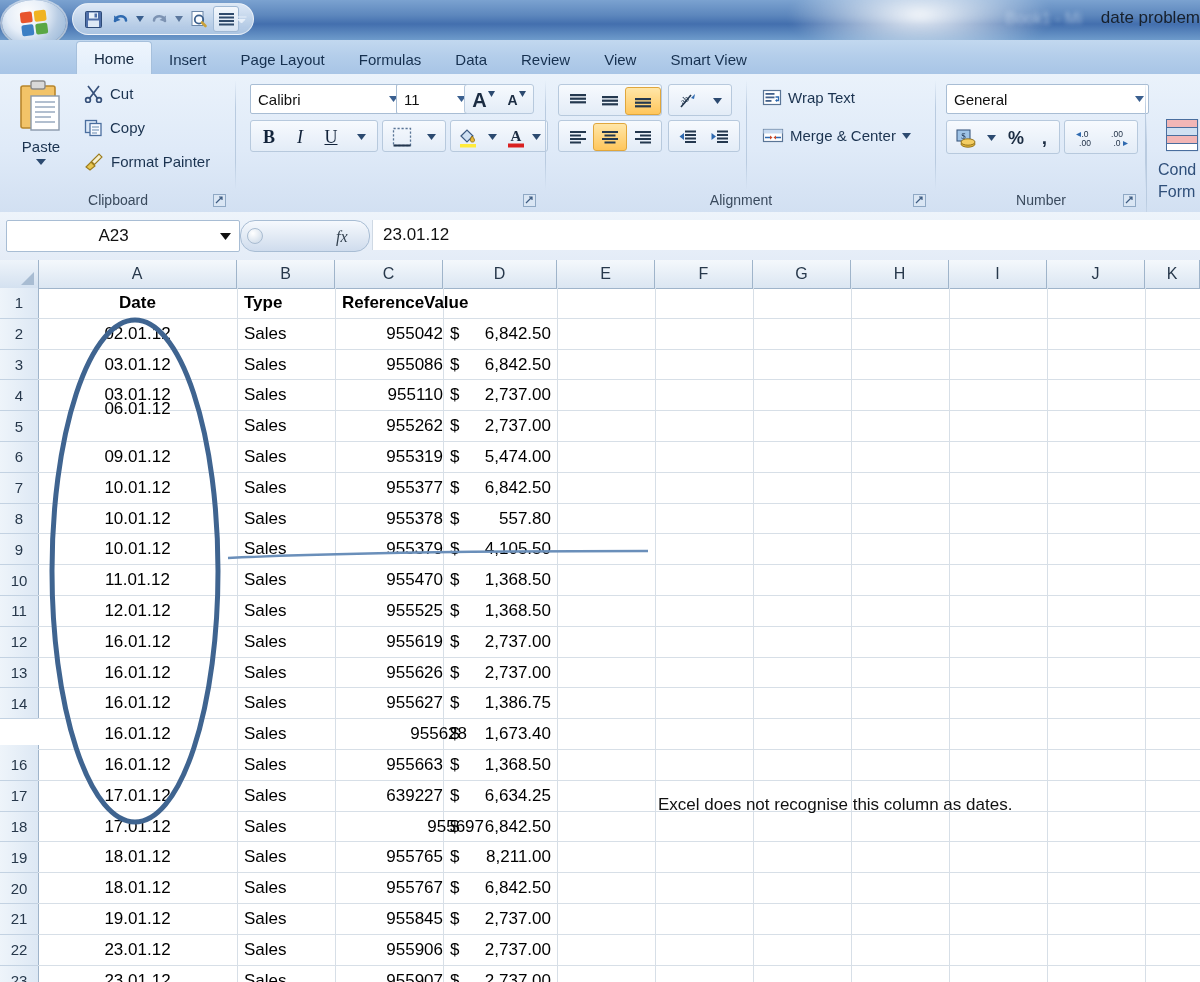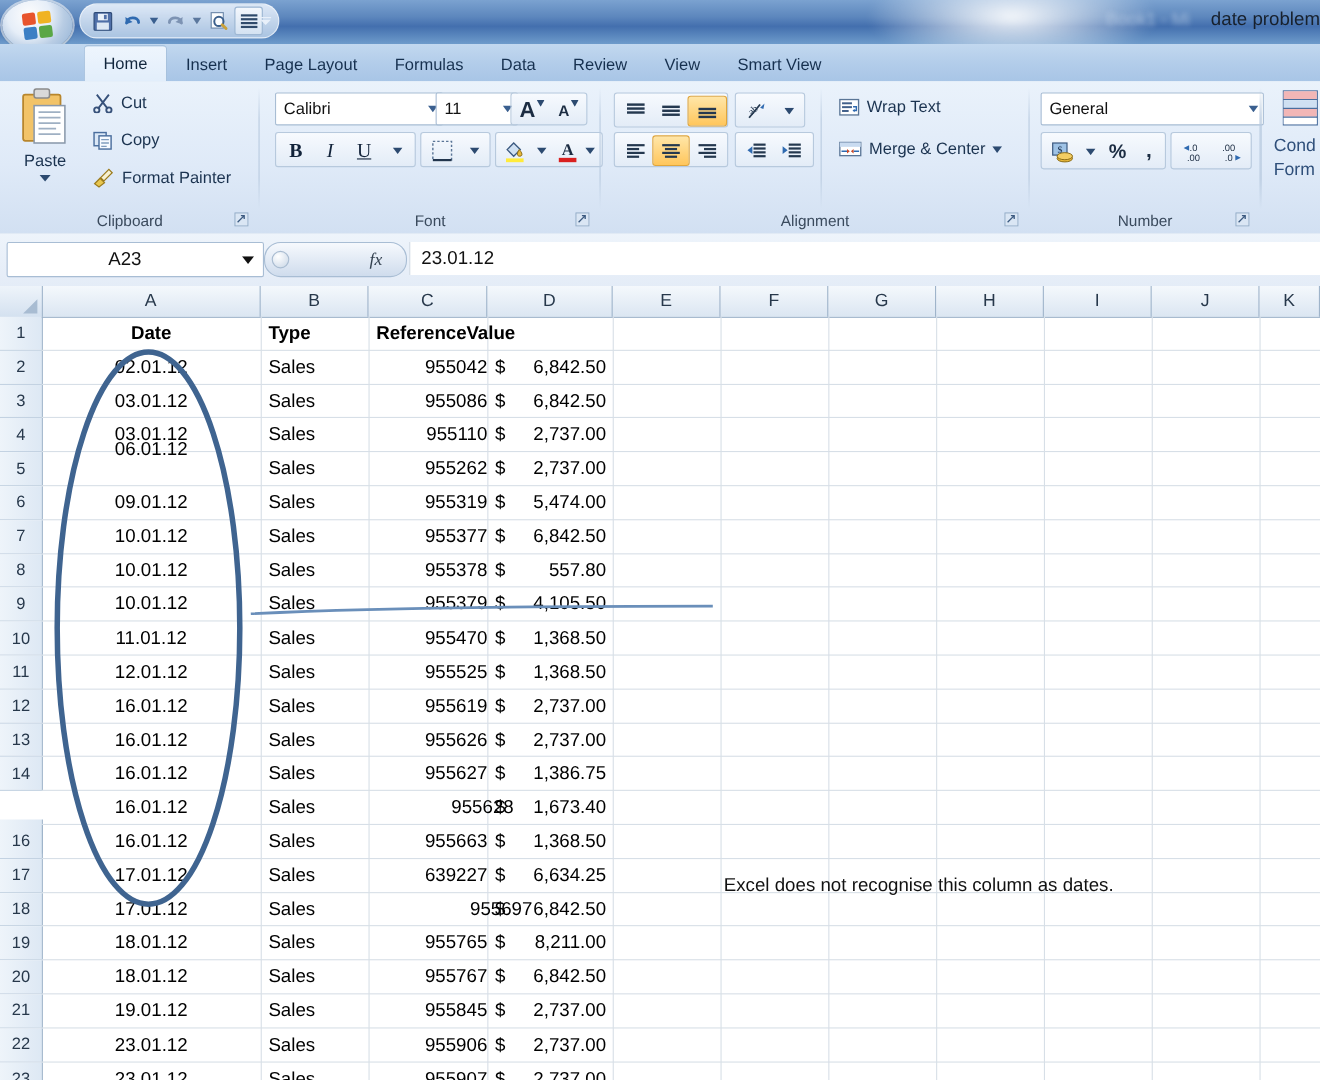--- a/index.html
+++ b/index.html
@@ -408,21 +408,20 @@
             <rect x="2" y="16.5" width="16" height="4" fill="#d92020"></rect>
           </svg>
         </div>
         <div class="cbtn" style="left:74px;top:2px;width:20px;height:26px;">
           <svg width="9" height="6" viewBox="0 0 9 6">
               <path d="M0 0 L9 0 L4.5 6 Z" fill="#2c4a70"></path>
             </svg>
         </div>
       </div>
 
-      <div class="glabel">Font</div>
       <div class="gdlg" style="right:10px;">
         <svg width="13" height="13" viewBox="0 0 13 13">
             <rect x="0.5" y="0.5" width="12" height="12" fill="#dae6f4" stroke="#8fa8c4"></rect>
             <path d="M3 9 L9 3 M6 3 H9 V6" stroke="#3c5a80" stroke-width="1.2" fill="none"></path>
           </svg>
       </div>
       <div class="gdiv" style="right:0;"></div>
     </div>
 
     <div class="rgroup" style="left:546px;width:390px;">
@@ -616,21 +615,21 @@
       <div class="glabel">Number</div>
       <div class="gdlg" style="right:10px;">
         <svg width="13" height="13" viewBox="0 0 13 13">
             <rect x="0.5" y="0.5" width="12" height="12" fill="#dae6f4" stroke="#8fa8c4"></rect>
             <path d="M3 9 L9 3 M6 3 H9 V6" stroke="#3c5a80" stroke-width="1.2" fill="none"></path>
           </svg>
       </div>
       <div class="gdiv" style="right:0;"></div>
     </div>
 
-    <div class="rgroup" style="left:1146px;width:40px;">
+    <div class="rgroup" style="left:1146px;width:40px;margin-top:37px;">
       <div style="position:absolute;left:20px;top:8px;">
         <svg width="34" height="34" viewBox="0 0 34 34">
           <rect x="0.5" y="0.5" width="31" height="31" fill="#ffffff" stroke="#4a6e9e" stroke-width="1.2"></rect>
           <rect x="1" y="1" width="30" height="7" fill="#f2b6b6"></rect>
           <rect x="1" y="9" width="30" height="7" fill="#cfe0f2"></rect>
           <rect x="1" y="17" width="30" height="7" fill="#f2b6b6"></rect>
           <rect x="1" y="25" width="30" height="6" fill="#ffffff"></rect>
           <path d="M0.5 8.5 H31.5 M0.5 16.5 H31.5 M0.5 24.5 H31.5" stroke="#4a6e9e" stroke-width="1"></path>
         </svg>
       </div>

